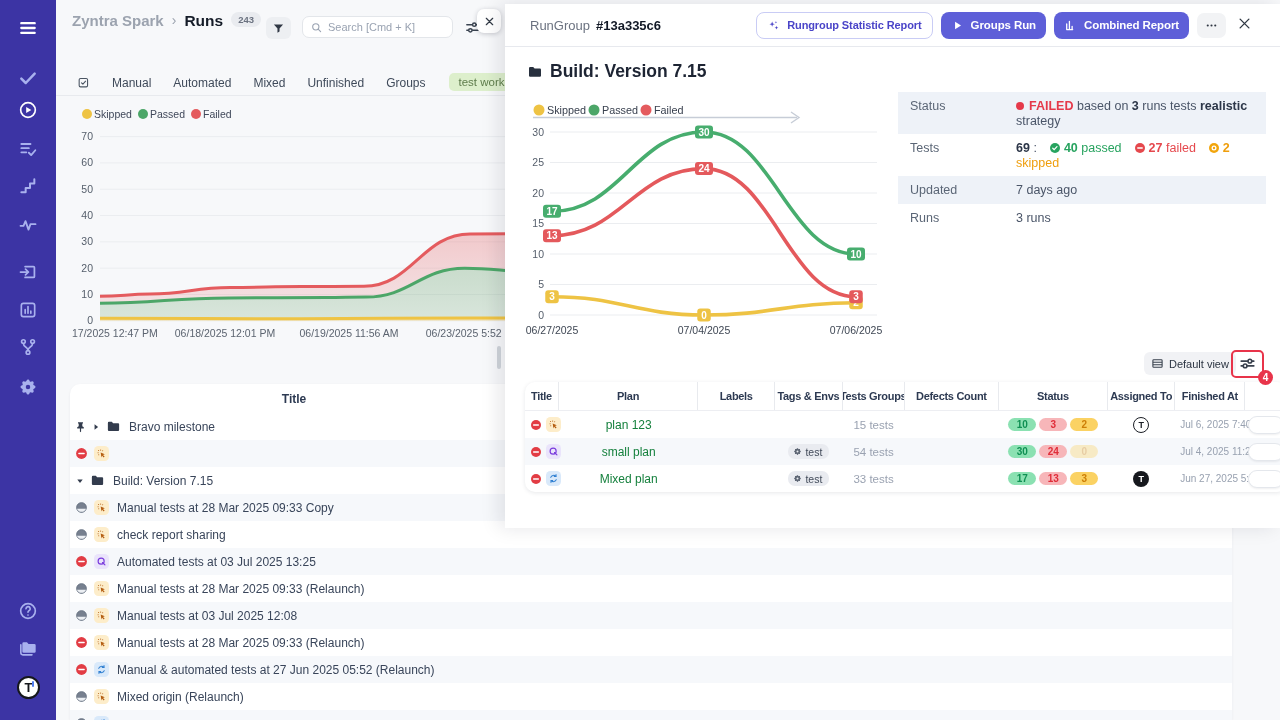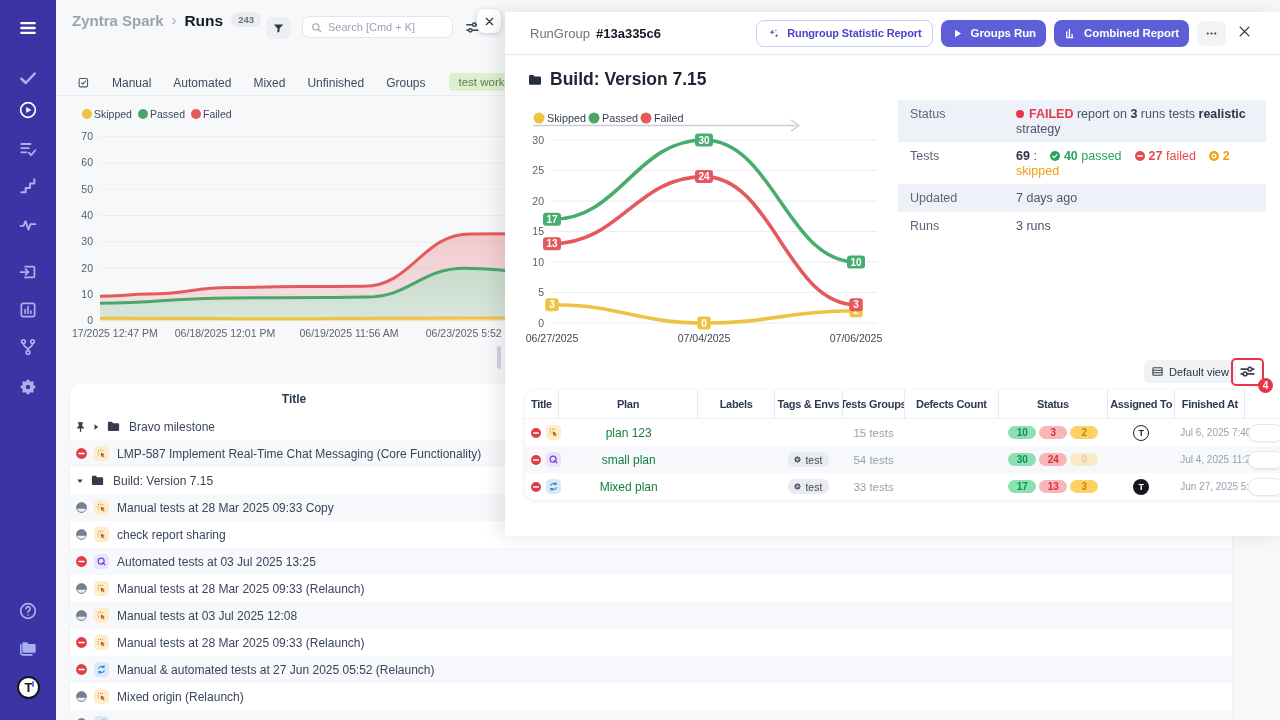--- a/index.html
+++ b/index.html
@@ -57,21 +57,21 @@
   .lr-folder { width:15px; height:15px; color:#333c4d; flex:none; }
   .lr-pin svg,.lr-caret svg,.lr-folder svg { width:100%; height:100%; display:block; }
   .type-manual { background:#fdedca; color:#b45e11; }
   .type-automated { background:#eae4fb; color:#7a3bdd; }
   .type-mixed { background:#d9e9fa; color:#2f7fd1; }
   .st-failed { color:#e23c44; }
   .st-progress { color:#7c8697; }
   .scroll-thumb { position:absolute; left:441px; top:346px; width:4px; height:23px; background:#cfd4da; border-radius:2px; }
 
   
-  .drawer { position:absolute; left:505px; top:12px; width:775px; height:524px; background:#ffffff; box-shadow:-6px 0 18px rgba(15,23,42,.10); z-index:10; }
+  .drawer { position:absolute; left:505px; top:4px; width:775px; height:524px; background:#ffffff; box-shadow:-6px 0 18px rgba(15,23,42,.10); z-index:10; }
   .drawer-head { position:absolute; left:0; top:0; width:775px; height:43px; border-bottom:1px solid #e7e9ee; display:flex; align-items:center; }
   .dh-label { margin-left:25px; font-size:13px; color:#6b7280; }
   .dh-id { margin-left:6px; font-size:13px; font-weight:700; color:#121926; }
   .dh-right { margin-left:auto; margin-right:26px; display:flex; align-items:center; gap:8px; }
   .btn { height:27px; border-radius:8px; display:flex; align-items:center; font-size:11.5px; letter-spacing:-0.1px; font-weight:600; cursor:pointer; border:none; font-family:inherit; }
   .btn svg { width:13px; height:13px; margin-right:7px; }
   .btn-outline { background:#fff; border:1px solid #c9ccf5; color:#4a44c8; padding:0 10px; font-size:11px; }
   .btn-primary { background:#5e5fd8; color:#fff; padding:0 10px; }
   .btn-dots { width:29px; height:25px; background:#f2f3f5; border-radius:7px; color:#2f3642; justify-content:center; }
   .btn-dots svg { margin:0; width:15px; height:15px; }
@@ -348,21 +348,20 @@
                 <path d="M10.2 9.8l9 3.7-4 1.5 3.6 3.6-1.9 1.9-3.6-3.6-1.5 4z"></path>
                 <g fill="currentColor">
                   <circle cx="4.6" cy="10.2" r="1.15"></circle>
                   <circle cx="5.6" cy="5.6" r="1.15"></circle>
                   <circle cx="10.2" cy="4.6" r="1.15"></circle>
                   <circle cx="14.6" cy="6" r="1.15"></circle>
                   <circle cx="6" cy="14.6" r="1.15"></circle>
                 </g>
               </svg>
             </span>
-            <span class="lr-label">LMP-587 Implement Real-Time Chat Messaging (Core Functionality)</span>
           </div>
           <div class="list-row">
             <span class="lr-caret">
               <svg viewBox="0 0 24 24" fill="currentColor">
                 <path d="M5.5 8.5h13L12 17z"></path>
               </svg>
             </span>
             <span class="lr-folder">
               <svg viewBox="0 0 24 24" fill="currentColor">
                 <path d="M3 6.2A1.7 1.7 0 0 1 4.7 4.5h4.6l2.1 2.3h8A1.7 1.7 0 0 1 21 8.5v9a1.7 1.7 0 0 1-1.7 1.7H4.7A1.7 1.7 0 0 1 3 17.5z"></path>
@@ -644,21 +643,21 @@
           <rect x="190" y="31.5" width="18" height="13" rx="3" fill="#47ad6e"></rect>
           <text x="199" y="41.6" text-anchor="middle" font-size="10" font-weight="bold" fill="#fff">30</text>
           <rect x="342" y="153.5" width="18" height="13" rx="3" fill="#47ad6e"></rect>
           <text x="351" y="163.6" text-anchor="middle" font-size="10" font-weight="bold" fill="#fff">10</text>
         </svg>
     </div>
 
     <div class="info-panel">
       <div class="info-row alt">
         <span class="info-label">Status</span>
-        <span class="info-value"><span class="iv-dot"></span><span class="iv-failed">FAILED</span><span> report on </span><span class="iv-bold">3</span><span> runs tests </span><span class="iv-bold">realistic</span><span> strategy</span></span>
+        <span class="info-value"><span class="iv-dot"></span><span class="iv-failed">FAILED</span><span> based on </span><span class="iv-bold">3</span><span> runs tests </span><span class="iv-bold">realistic</span><span> strategy</span></span>
       </div>
       <div class="info-row">
         <span class="info-label">Tests</span>
         <span class="info-value"><span class="iv-bold">69</span> <span>:</span><span class="iv-gap"></span><span class="iv-icon"><svg viewBox="0 0 24 24">
                 <circle cx="12" cy="12" r="10" fill="#27a35f"></circle>
                 <path d="M7.5 12.5l2.8 2.8 5.6-6.2" fill="none" stroke="#fff" stroke-width="2.4" stroke-linecap="round"></path>
               </svg></span><span class="iv-green"><b>40</b> <span>passed</span></span><span class="iv-gap"></span><span class="iv-icon"><svg viewBox="0 0 24 24">
                 <circle cx="12" cy="12" r="10" fill="#e5484d"></circle>
                 <path d="M7.5 12h9" stroke="#fff" stroke-width="2.6" stroke-linecap="round"></path>
               </svg></span><span class="iv-red"><b>27</b> <span>failed</span></span><span class="iv-gap"></span><span class="iv-icon"><svg viewBox="0 0 24 24">

